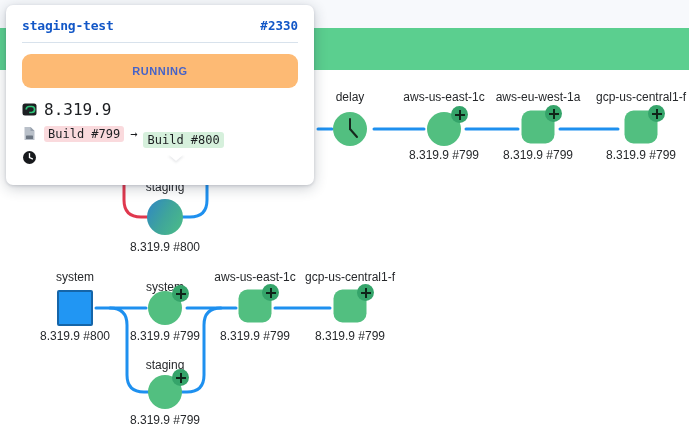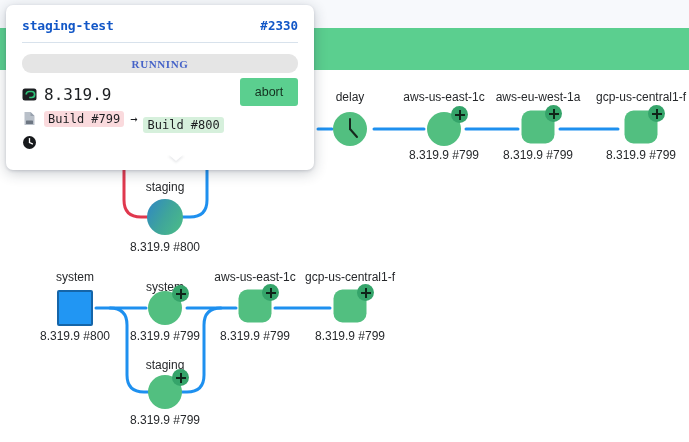--- a/index.html
+++ b/index.html
@@ -71,23 +71,23 @@
     font-family:"DejaVu Sans Mono", monospace;
     font-size:13px;font-weight:bold;color:#1257c7;letter-spacing:-.2px;
   }
   .popup-num{
     font-family:"DejaVu Sans Mono", monospace;
     font-size:12.5px;font-weight:bold;color:#1257c7;
   }
   .popup-rule{height:1px;background:#d8e2ec;margin:0 16px;}
   .popup-body{padding:11px 16px 14px 16px;position:relative;}
   .status-pill{
-    background:#e5e5e5;border-radius:9px;height:19px;
+    background:#fdba74;border-radius:9px;height:34px;
     display:flex;align-items:center;justify-content:center;
-    font-family:Liberation Serif, serif;
+    font-family:Liberation Sans, sans-serif;
     font-size:11px;font-weight:bold;color:#4663c8;letter-spacing:.6px;
   }
   .meta-rows{margin-top:11px;}
   .meta-row{display:flex;align-items:center;height:21px;margin-bottom:3px;}
   .meta-ico{width:15px;height:15px;margin-right:7px;flex:0 0 15px;position:relative;}
   .meta-txt{
     font-family:"DejaVu Sans Mono", monospace;
     font-size:16px;color:#1c1e21;white-space:nowrap;
   }
   .chip{
@@ -249,18 +249,17 @@
             <svg width="15" height="15" viewBox="0 0 15 15">
               <circle cx="7.5" cy="7.5" r="6.5" fill="#17191c"></circle>
               <line x1="7.5" y1="7.5" x2="7.5" y2="3.6" stroke="#ffffff" stroke-width="1.3" stroke-linecap="round"></line>
               <line x1="7.5" y1="7.5" x2="10.4" y2="8.9" stroke="#ffffff" stroke-width="1.3" stroke-linecap="round"></line>
             </svg>
           </span>
         </div>
 
       </div>
 
-      <button class="abort-btn">abort</button>
     </div>
   </div>
   <div class="popup-arrow"></div>
 
 </div>
 
 </body></html>

